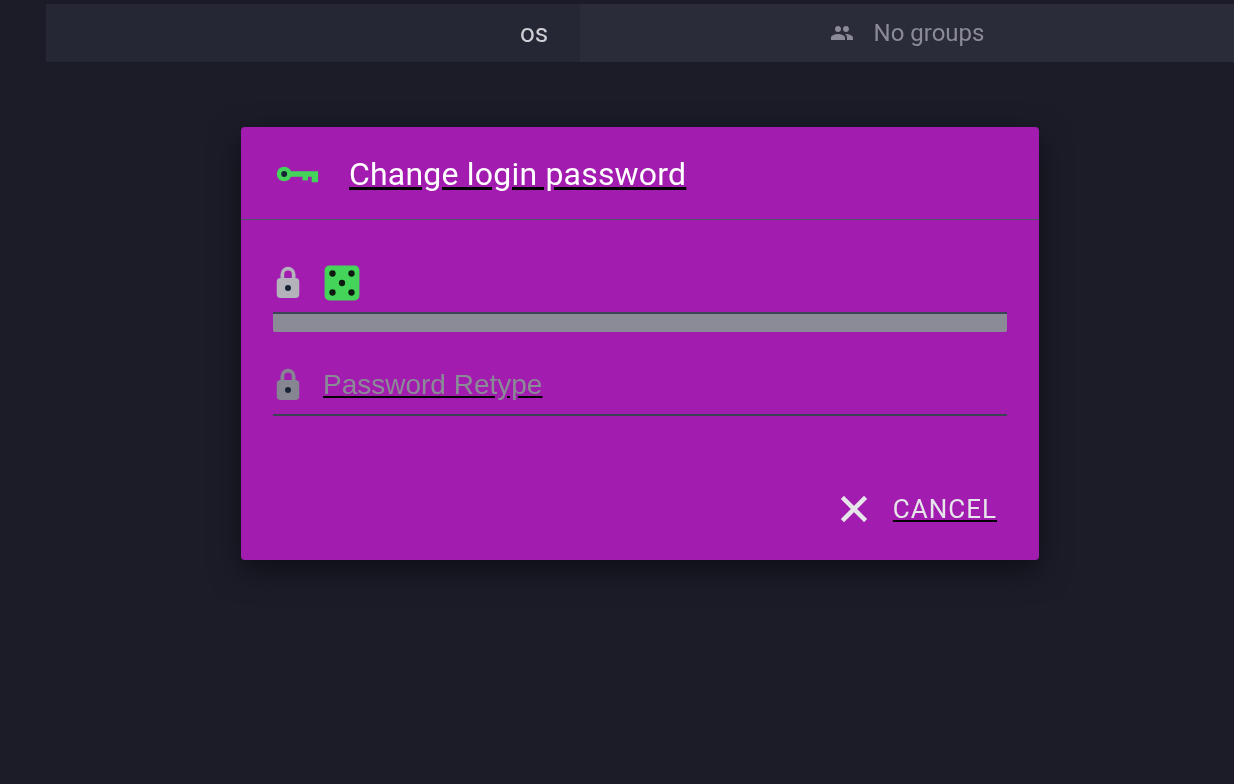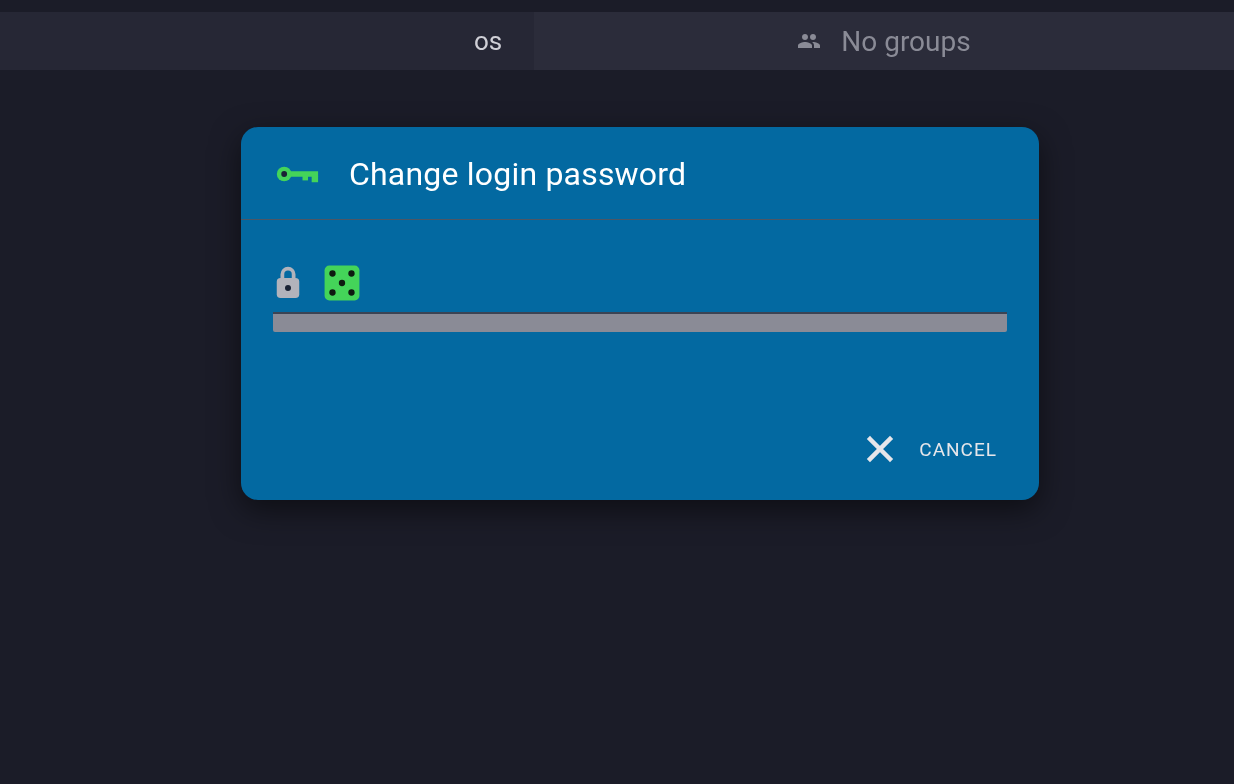--- a/index.html
+++ b/index.html
@@ -9,23 +9,24 @@
     height: 784px;
     background: #1b1c28;
     font-family: -apple-system, BlinkMacSystemFont, "Segoe UI", Roboto, Helvetica, Arial, sans-serif;
     overflow: hidden;
     position: relative;
   }
 
   
   .tabstrip {
     position: absolute;
-    top: 12px; left: 0; right: 0;
+    top: 4px; left: 0; right: 0;
     height: 58px;
     display: flex;
+    padding-left: 46px;
   }
   .tabstrip .tab-left {
     flex: 0 0 534px;
     height: 58px;
     background: #262735;
     display: flex;
     align-items: center;
     justify-content: flex-end;
     padding-right: 20px;
     color: #cfcfd6;
@@ -40,37 +41,38 @@
   }
   .tabstrip .tab-right {
     flex: 1 1 auto;
     height: 58px;
     background: #2b2c3a;
     display: flex;
     align-items: center;
     justify-content: center;
     gap: 14px;
     color: #8a8b96;
-    font-size: 28px;
+    font-size: 24px;
   }
   .tabstrip .tab-right .icon {
     display: inline-flex;
     width: 30px; height: 24px;
     fill: #8a8b96;
   }
 
   
   .modal {
     position: absolute;
     left: 241px;
     top: 127px;
     width: 798px;
-    background: #0369a1;
-    border-radius: 17px;
+    background: #a21caf;
+    border-radius: 4px;
     box-shadow: 0 10px 30px rgba(0,0,0,0.5);
+    text-decoration: underline;
   }
   .modal-header {
     display: flex;
     align-items: center;
     gap: 30px;
     padding: 28px 34px 26px 34px;
     border-bottom: 1px solid #4d5664;
   }
   .modal-header .key-icon {
     width: 44px; height: 28px;
@@ -139,21 +141,21 @@
     display: flex;
     justify-content: flex-end;
     align-items: center;
     gap: 30px;
     padding: 44px 18px 18px 18px;
   }
   .btn {
     display: inline-flex;
     align-items: center;
     gap: 24px;
-    font-size: 19px;
+    font-size: 26px;
     letter-spacing: 1px;
     border: none;
     cursor: pointer;
     border-radius: 4px;
     padding: 18px 24px;
     font-family: inherit;
   }
   .btn.cancel {
     background: transparent;
     color: #e6e6ea;
@@ -210,20 +212,28 @@
         <rect x="1" y="1" width="22" height="22" rx="3" fill="#44d459"></rect>
         <circle cx="6" cy="6" r="2" fill="#0e1a10"></circle>
         <circle cx="18" cy="6" r="2" fill="#0e1a10"></circle>
         <circle cx="12" cy="12" r="2" fill="#0e1a10"></circle>
         <circle cx="6" cy="18" r="2" fill="#0e1a10"></circle>
         <circle cx="18" cy="18" r="2" fill="#0e1a10"></circle>
       </svg>
     </div>
     <div class="strength-bar"></div>
 
+    <div class="input-row second">
+      <svg class="lock-icon" viewBox="0 0 24 28">
+        <path class="lock-fill-b" d="M6 10V7a6 6 0 0 1 12 0v3h-3V7a3 3 0 0 0-6 0v3H6z"></path>
+        <rect class="lock-fill-b" x="3" y="10" width="18" height="16" rx="3"></rect>
+        <circle cx="12" cy="18" r="2.4" fill="#1a2335"></circle>
+      </svg>
+      <input type="password" placeholder="Password Retype" style="">
+    </div>
   </div>
 
   <div class="modal-actions">
     <button class="btn cancel">
       <svg viewBox="0 0 24 24">
         <path d="M4 4 L20 20 M20 4 L4 20" stroke="#e6e6ea" stroke-width="3.6" stroke-linecap="square" fill="none"></path>
       </svg>
       <span>CANCEL</span>
     </button>
   </div>

